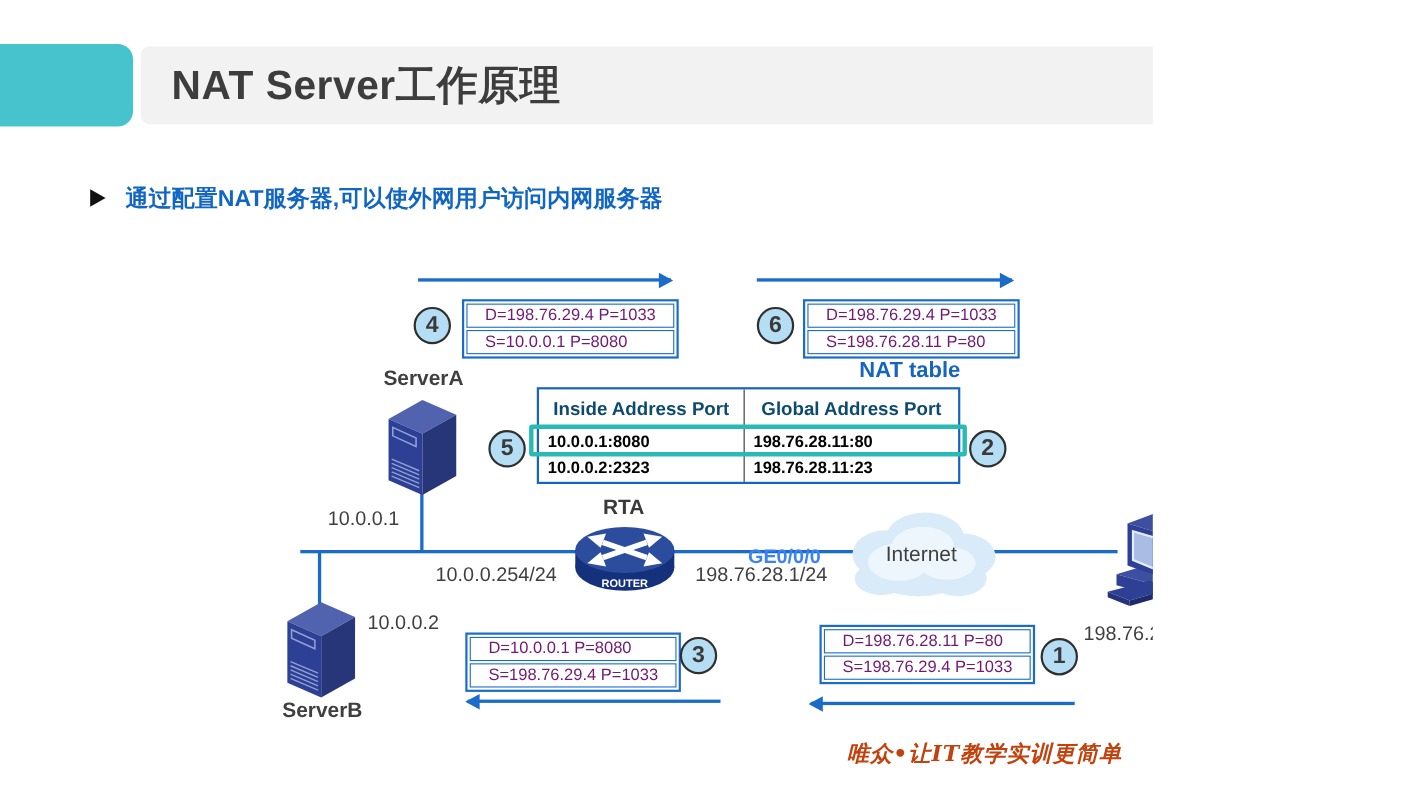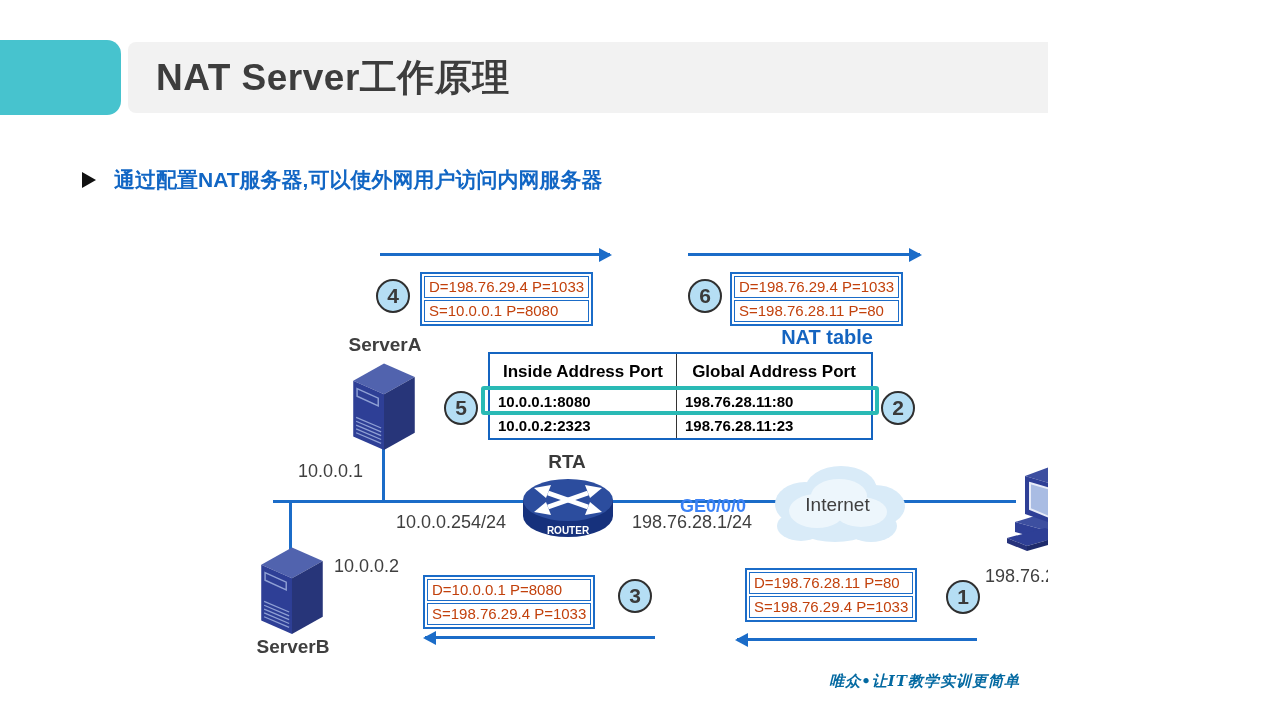--- a/index.html
+++ b/index.html
@@ -30,46 +30,46 @@
   .arrow.right::after { content:''; position:absolute; right:-2px; top:-5.5px; width:0; height:0;
       border-left:13px solid #1B6CC8; border-top:7px solid transparent; border-bottom:7px solid transparent; }
   .arrow.left::before { content:''; position:absolute; left:-2px; top:-5.5px; width:0; height:0;
       border-right:13px solid #1B6CC8; border-top:7px solid transparent; border-bottom:7px solid transparent; }
 
   
   .netline { position:absolute; background:#1B6CC8; }
 
   
   .pktbox { position:absolute; border:2px solid #1B6CC8; background:#fff; padding:2px; }
-  .pktrow { border:1px solid #1B6CC8; background:#fff; padding:0 4px; font-size:15px;
-            line-height:20px; color:#c2410c; white-space:nowrap; }
+  .pktrow { border:1px solid #1B6CC8; background:#fff; padding:0 16px; font-size:15px;
+            line-height:20px; color:#701a75; white-space:nowrap; }
   .pktrow + .pktrow { margin-top:2px; }
 
   
   .stepnum { position:absolute; width:34px; height:34px; border-radius:50%;
              background:#B5DEF4; border:2px solid #2F2F2F; color:#3A3A3A;
              font-size:21px; font-weight:bold; display:flex; align-items:center; justify-content:center; }
 
   
   .nat-title { position:absolute; left:488px; top:326px; width:385px; text-align:right;
                font-size:20px; font-weight:bold; color:#1464C0; }
   .nat-table { position:absolute; left:488px; top:352px; width:385px; border:2px solid #1464C0;
                background:#fff; display:grid; grid-template-columns:187px 1fr; }
   .nat-th { height:36px; line-height:36px; text-align:center; font-size:17px; font-weight:bold;
-            color:#000000; border-bottom:1px solid #1464C0; white-space:nowrap; }
+            color:#0c4a6e; border-bottom:1px solid #1464C0; white-space:nowrap; }
   .nat-td { height:24px; line-height:23px; padding-left:8px; font-size:15px; font-weight:bold;
             color:#000; white-space:nowrap; }
   .nat-th.c1, .nat-td.c1 { border-right:1.5px solid #333; }
   .nat-td.r1 { border-bottom:1px solid #1464C0; }
   .row-highlight { position:absolute; left:481px; top:386px; width:398px; height:29px;
                    border:4px solid #2ABAB5; border-radius:3px; background:transparent; }
 
   .icon-abs { position:absolute; }
   .watermark { position:absolute; right:28px; top:672px; font-family:"DejaVu Serif", serif;
-               font-style:italic; font-weight:bold; font-size:15px; color:#0369a1; letter-spacing:1px; }
+               font-style:italic; font-weight:bold; font-size:20px; color:#c2410c; letter-spacing:1px; }
 </style>
 </head>
 <body>
 
 <div class="slide">
 
   <svg width="0" height="0" style="position:absolute">
     <defs>
       <symbol id="server-tower" viewBox="0 0 80 104">
         <polygon points="8,30 40,12 72,26 40,44" fill="#5163AE"></polygon>

